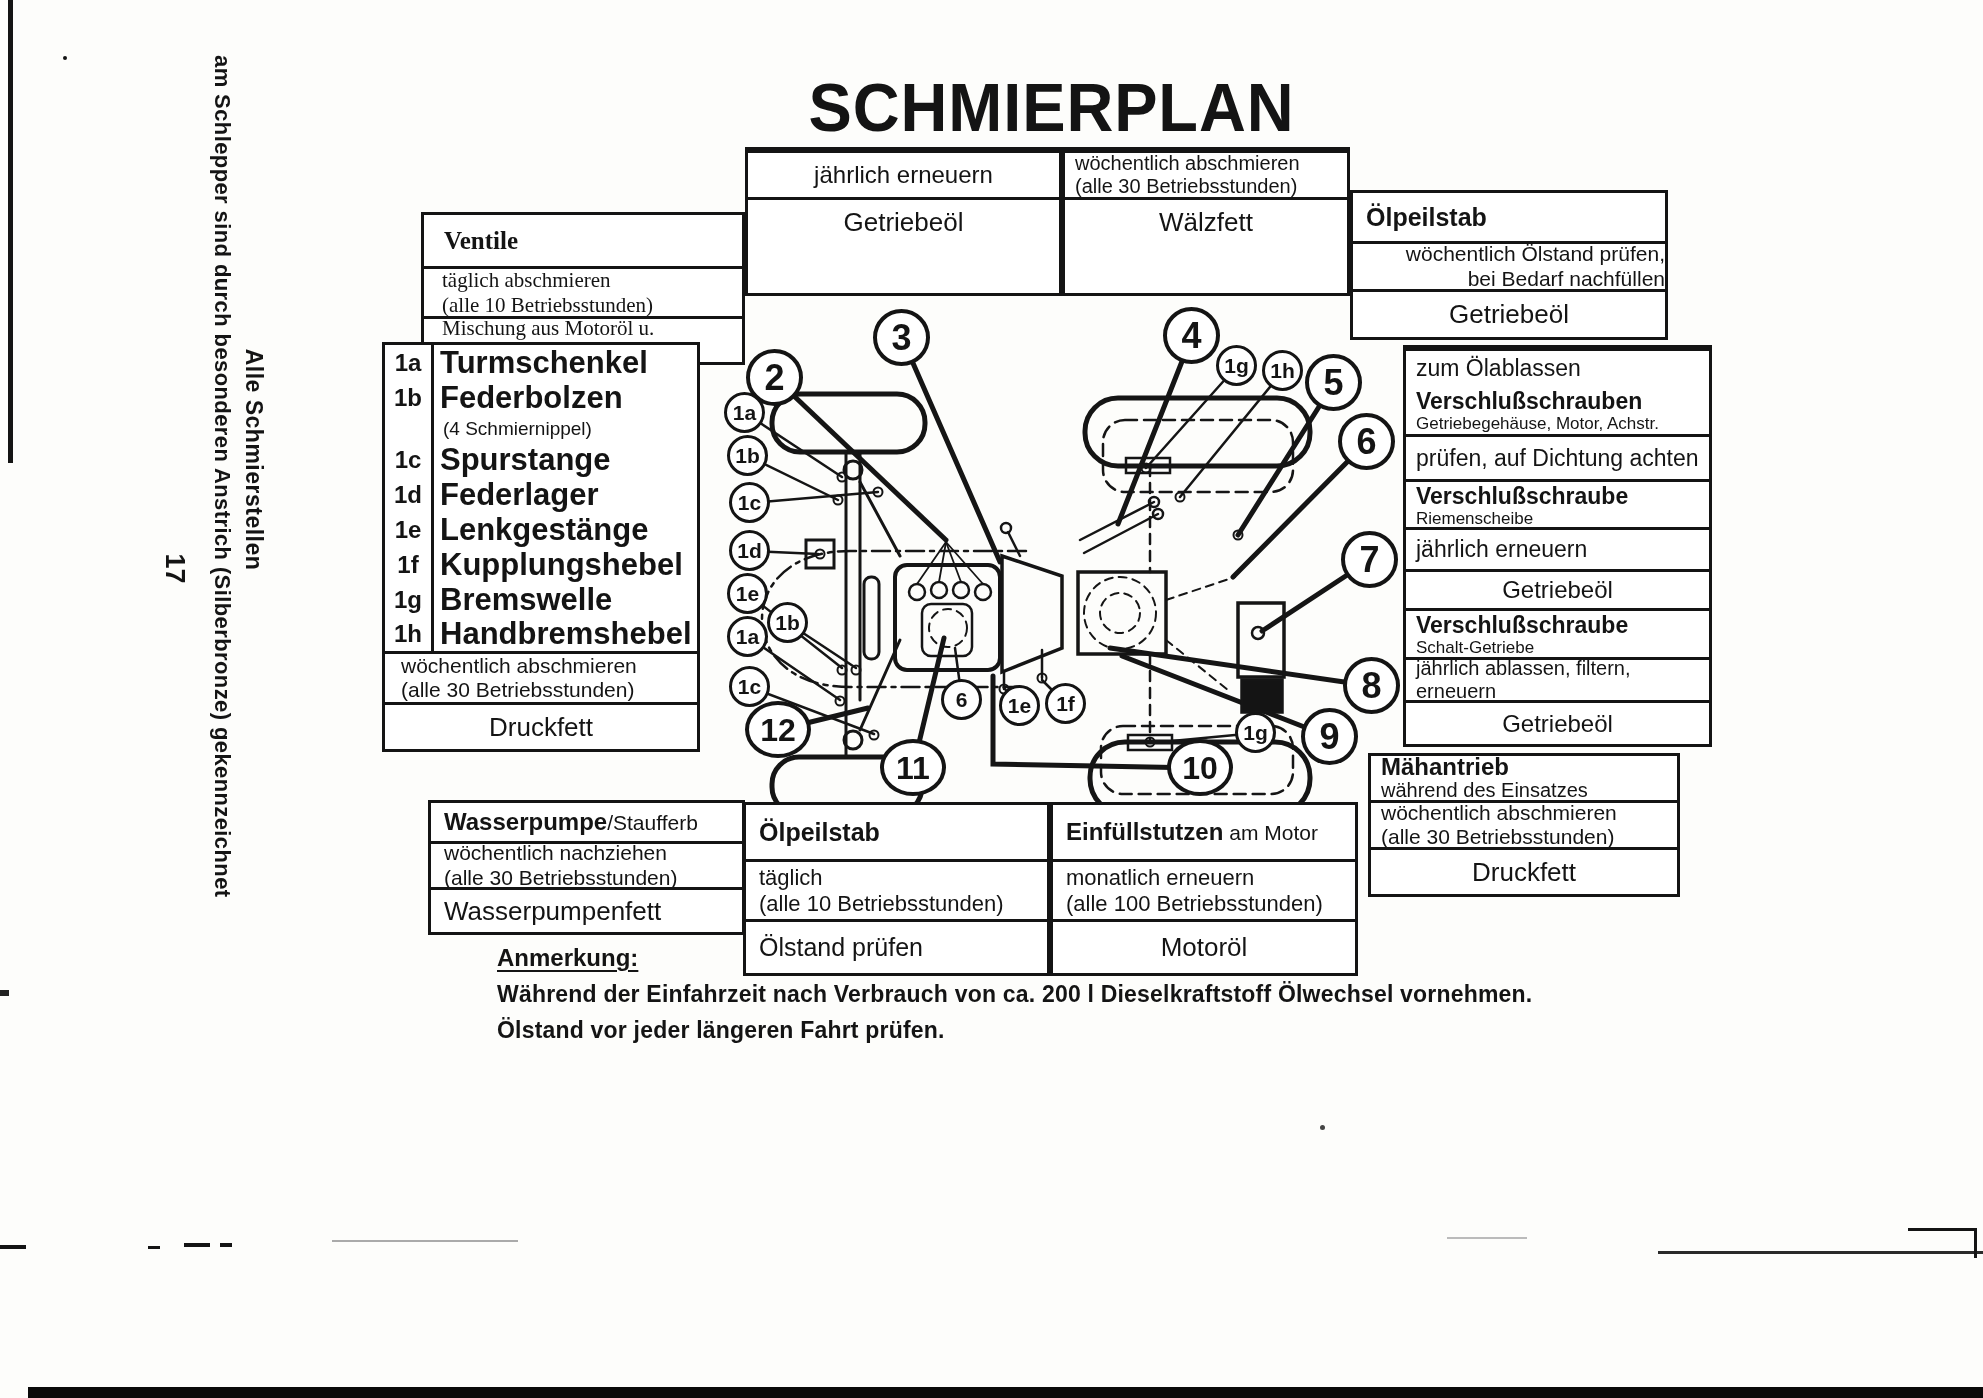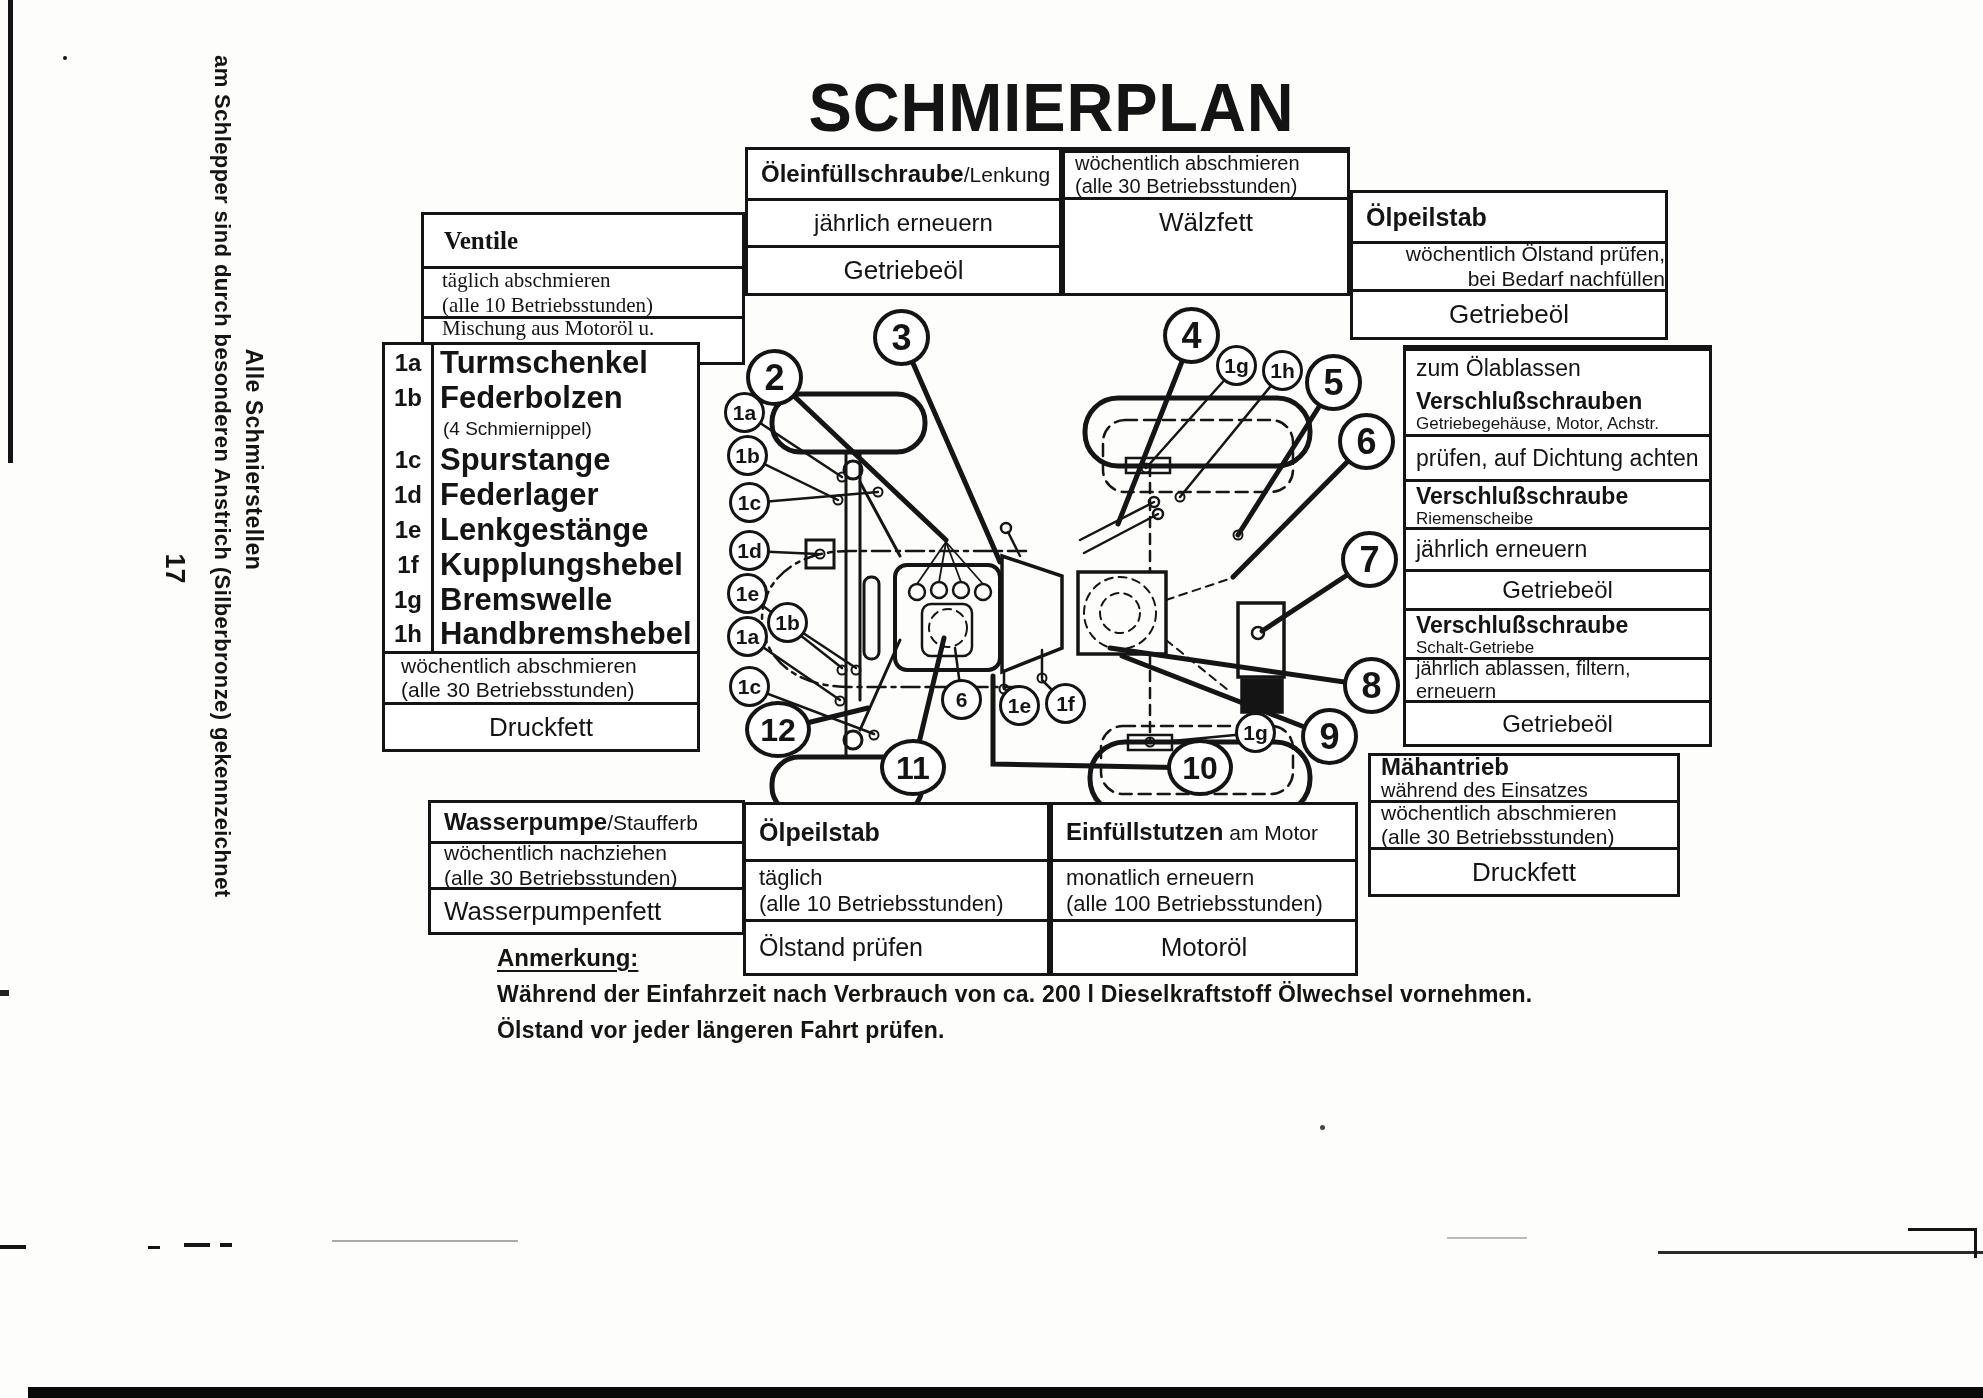--- a/index.html
+++ b/index.html
@@ -186,26 +186,20 @@
       <circle cx="1004" cy="689" r="4.5"></circle>
     </g>
   </svg>
 
   <div id="title">SCHMIERPLAN</div>
   <div id="sidebar-heading" class="vert">Alle Schmierstellen</div>
   <div id="sidebar-text" class="vert">am Schlepper sind durch besonderen Anstrich (Silberbronze) gekennzeichnet</div>
   <div id="page-number" class="vert">17</div>
 
   <div class="box" style="left:745px;top:147px;width:317px;height:149px;">
-    <div class="r" style="height:48px;">
-      <div class="rowline">
-        <span class="b24">Öleinfüllschraube</span>
-        <span class="reg21">/Lenkung</span>
-      </div>
-    </div>
     <div class="r sep c" style="height:47px;">
       <span class="t22" style="font-size:24px;">jährlich erneuern</span>
     </div>
     <div class="r sep c" style="height:48px;">
       <span class="m26">Getriebeöl</span>
     </div>
   </div>
 
   <div class="box" style="left:1062px;top:147px;width:288px;height:149px;">
     <div class="r sep" style="height:47px;padding-left:10px;">

